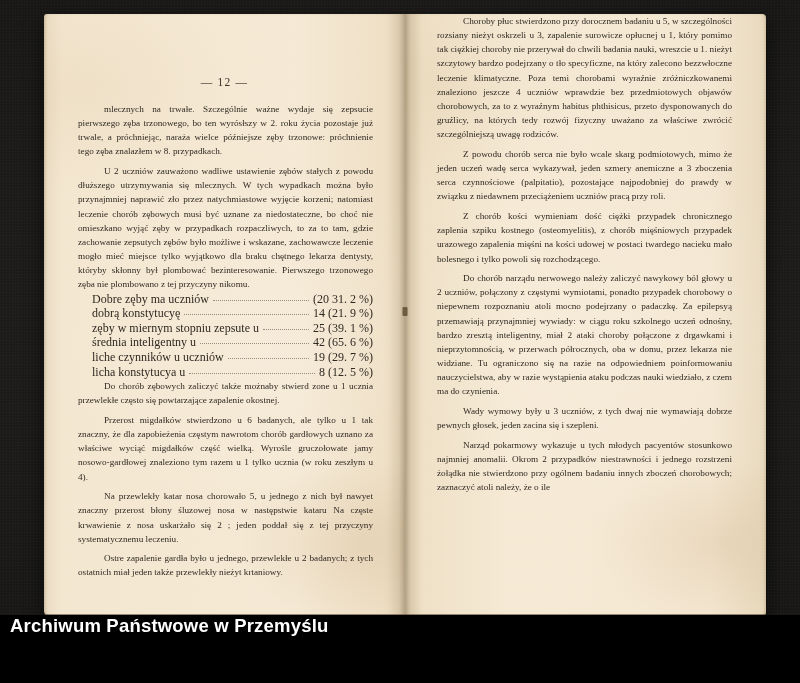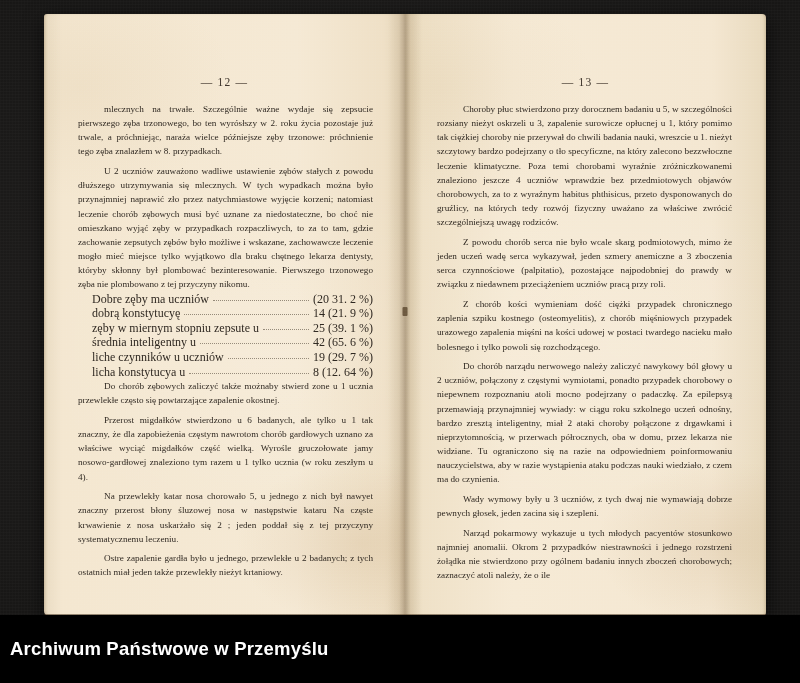--- a/index.html
+++ b/index.html
@@ -175,21 +175,20 @@
 
   
   #watermark-bar {
     position: absolute;
     left: 0;
     bottom: 0;
     width: 800px;
     height: 68px;
     background: #000000;
     display: flex;
-    align-items: center;
     z-index: 20;
   }
   #watermark-text {
     color: #ffffff;
     font-family: "Liberation Sans", sans-serif;
     font-weight: bold;
     font-size: 18.5px;
     letter-spacing: .2px;
     padding-left: 10px;
   }
@@ -230,35 +229,34 @@
               <span class="stat-val">42 (65. 6 %)</span>
             </li>
             <li class="stat-row">
               <span class="stat-label">liche czynników u uczniów</span>
               <span class="stat-dots"></span>
               <span class="stat-val">19 (29. 7 %)</span>
             </li>
             <li class="stat-row">
               <span class="stat-label">licha konstytucya u</span>
               <span class="stat-dots"></span>
-              <span class="stat-val">8 (12. 64 %)</span>
+              <span class="stat-val">8 (12. 5 %)</span>
             </li>
           </ul>
 
           <p>Do chorób zębowych zaliczyć także możnaby stwierd zone u 1 ucznia przewlekłe często się powtarzające zapalenie okostnej.</p>
           <p>Przerost migdałków stwierdzono u 6 badanych, ale tylko u 1 tak znaczny, że dla zapobieżenia częstym nawrotom chorób gardłowych uznano za właściwe wyciąć migdałków część wielką. Wyrośle gruczołowate jamy nosowo-gardłowej znaleziono tym razem u 1 tylko ucznia (w roku zeszłym u 4).</p>
           <p>Na przewlekły katar nosa chorowało 5, u jednego z nich był nawyet znaczny przerost błony śluzowej nosa w następstwie kataru Na częste krwawienie z nosa uskarżało się 2 ; jeden poddał się z tej przyczyny systematycznemu leczeniu.</p>
           <p>Ostre zapalenie gardła było u jednego, przewlekłe u 2 badanych; z tych ostatnich miał jeden także przewlekły nieżyt krtaniowy.</p>
         </div>
       </div>
     </div>
 
     <div class="leaf right">
       <div class="page-inner">
-        <div class="folio">— 13 —</div>
         <div class="col rightcol">
           <p>Choroby płuc stwierdzono przy dorocznem badaniu u 5, w szczególności rozsiany nieżyt oskrzeli u 3, zapalenie surowicze opłucnej u 1, który pomimo tak ciężkiej choroby nie przerywał do chwili badania nauki, wreszcie u 1. nieżyt szczytowy bardzo podejrzany o tło specyficzne, na który zalecono bezzwłoczne leczenie klimatyczne. Poza temi chorobami wyraźnie zróżniczkowanemi znaleziono jeszcze 4 uczniów wprawdzie bez przedmiotowych objawów chorobowych, za to z wyraźnym habitus phthisicus, przeto dysponowanych do gruźlicy, na których tedy rozwój fizyczny uważano za właściwe zwrócić szczególniejszą uwagę rodziców.</p>
           <p>Z powodu chorób serca nie było wcale skarg podmiotowych, mimo że jeden uczeń wadę serca wykazywał, jeden szmery anemiczne a 3 zboczenia serca czynnościowe (palpitatio), pozostające najpodobniej do prawdy w związku z niedawnem przeciążeniem uczniów pracą przy roli.</p>
           <p>Z chorób kości wymieniam dość ciężki przypadek chronicznego zaplenia szpiku kostnego (osteomyelitis), z chorób mięśniowych przypadek urazowego zapalenia mięśni na kości udowej w postaci twardego nacieku mało bolesnego i tylko powoli się rozchodzącego.</p>
           <p>Do chorób narządu nerwowego należy zaliczyć nawykowy ból głowy u 2 uczniów, połączony z częstymi wymiotami, ponadto przypadek chorobowy o niepewnem rozpoznaniu atoli mocno podejrzany o padaczkę. Za epilepsyą przemawiają przynajmniej wywiady: w ciągu roku szkolnego uczeń odnośny, bardzo zresztą inteligentny, miał 2 ataki choroby połączone z drgawkami i nieprzytomnością, w przerwach półrocznych, oba w domu, przez lekarza nie widziane. Tu ograniczono się na razie na odpowiedniem poinformowaniu nauczycielstwa, aby w razie wystąpienia ataku podczas nauki wiedziało, z czem ma do czynienia.</p>
           <p>Wady wymowy były u 3 uczniów, z tych dwaj nie wymawiają dobrze pewnych głosek, jeden zacina się i szepleni.</p>
           <p>Narząd pokarmowy wykazuje u tych młodych pacyentów stosunkowo najmniej anomalii. Okrom 2 przypadków niestrawności i jednego rozstrzeni żołądka nie stwierdzono przy ogólnem badaniu innych zboczeń chorobowych; zaznaczyć atoli należy, że o ile</p>
         </div>
       </div>
     </div>

